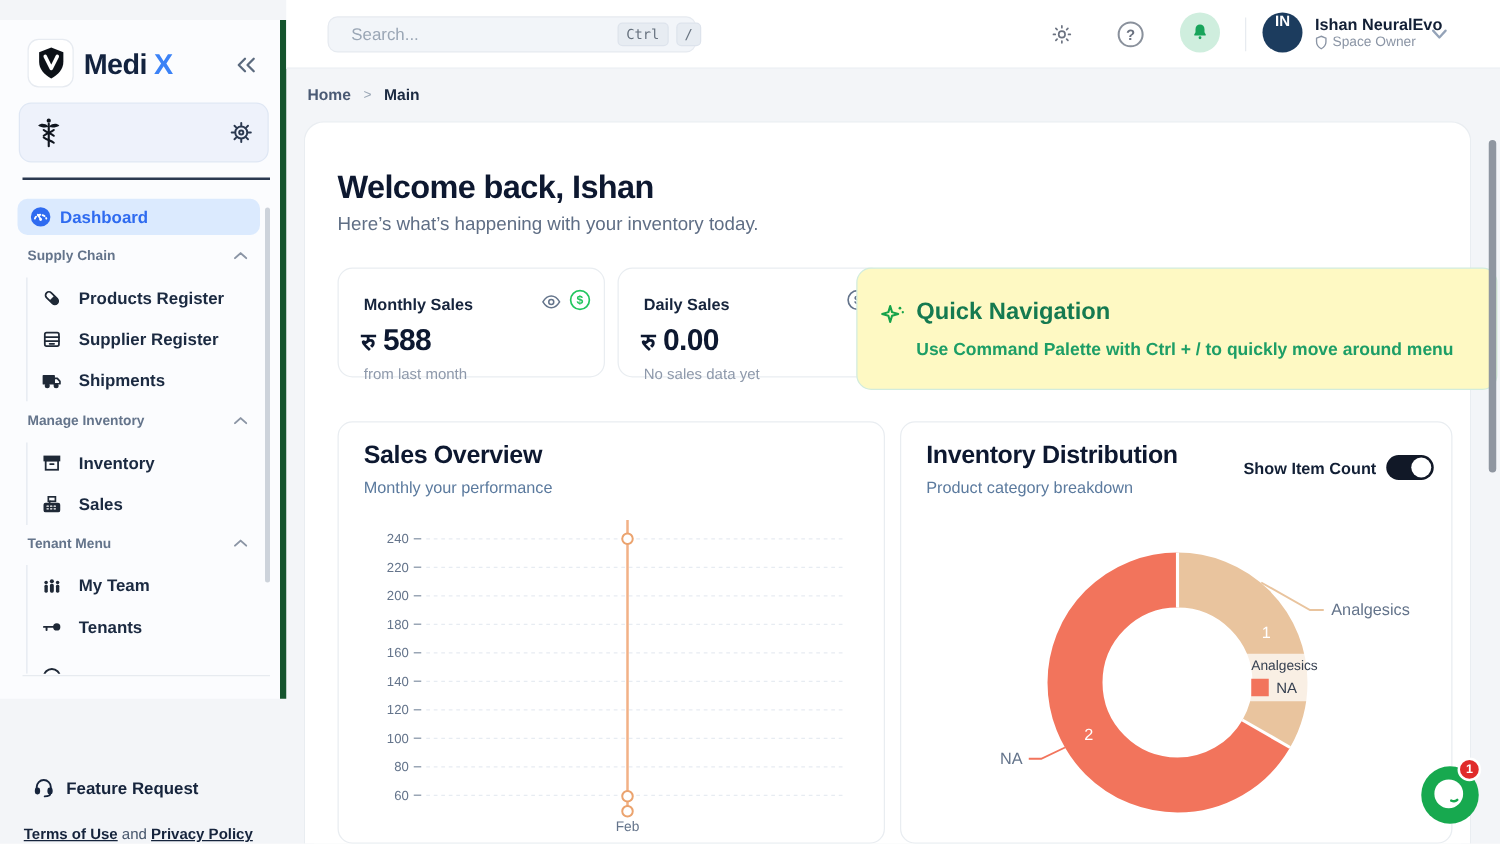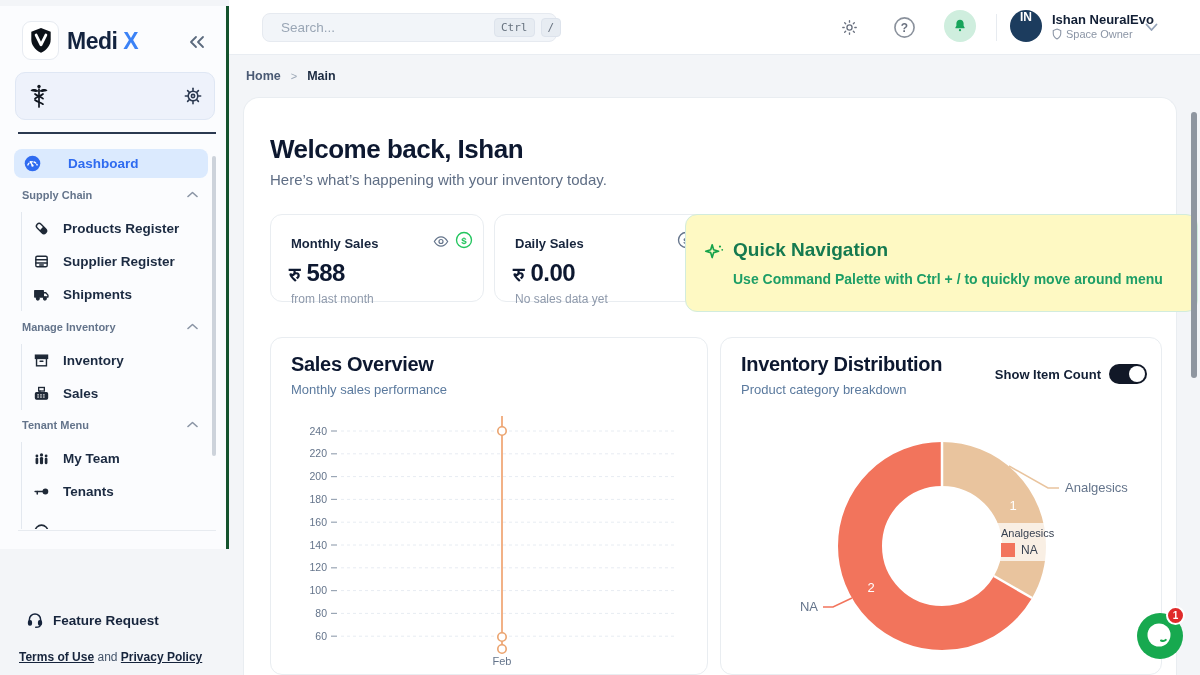--- a/index.html
+++ b/index.html
@@ -1,21 +1,21 @@
 <!DOCTYPE html>
 <html><head>
 <meta charset="utf-8">
 <style>
   * { margin:0; padding:0; box-sizing:border-box; }
   html,body { width:1200px; height:675px; overflow:hidden; }
   body { position:relative; background:#f3f5f8; font-family:"Liberation Sans","DejaVu Sans",sans-serif; color:#16243c; }
   .abs { position:absolute; }
 
   
-  .sidebar { left:0; top:6px; width:229px; height:543px; background:#fbfcfe; border-right:3px solid #14532d; }
+  .sidebar { left:0; top:16px; width:229px; height:543px; background:#fbfcfe; border-right:5px solid #14532d; }
   .logo-box { left:22px; top:15px; width:37px; height:39px; background:#fff; border:1px solid #e7ebf1; border-radius:9px; display:flex; align-items:center; justify-content:center; }
   .brand { left:67px; top:22px; font-size:23px; font-weight:800; letter-spacing:-0.5px; }
   .brand .accent { color:#3b82f6; }
   .brand .primary { color:#13233f; }
   .collapse { left:188px; top:28px; width:18px; height:16px; cursor:pointer; }
   .ws-card { left:15px; top:66px; width:200px; height:48px; background:#eef2fb; border:1px solid #dfe7f4; border-radius:10px; }
   .ws-title { left:57px; top:74px; font-size:13px; font-weight:700; color:#16243c; }
   .ws-meta { left:57px; top:91px; font-size:11.5px; color:#7c8698; }
   .dark-divider { left:18px; top:126px; width:198px; height:2px; background:#2b3950; }
   .lite-divider { left:18px; top:524px; width:198px; height:1px; background:#e7ebf0; }
@@ -143,21 +143,21 @@
 
   <div class="abs nav-area">
 
     <div class="abs nav-active">
       <svg class="abs" style="left:10px;top:6px;" width="17" height="17" viewBox="0 0 24 24">
         <circle cx="12" cy="12" r="11" fill="#2f6bf0"></circle>
         <path d="M5.5 14a7 7 0 0 1 13 0" fill="none" stroke="#fff" stroke-width="2" stroke-linecap="round" stroke-dasharray="2.6 2.6"></path>
         <line x1="12" y1="14.5" x2="8.8" y2="9.5" stroke="#fff" stroke-width="2" stroke-linecap="round"></line>
         <circle cx="12" cy="15" r="1.6" fill="#fff"></circle>
       </svg>
-      <span class="lbl" style="margin-left:54px;">Dashboard</span>
+      <span class="lbl" style="margin-left:34px;">Dashboard</span>
     </div>
 
     <div class="abs sec-label" style="left:22px;top:45px;">Supply Chain</div>
     <svg class="abs sec-chev" style="top:47px;left:187px;" viewBox="0 0 11 7">
       <polyline points="1,5.5 5.5,1.5 10,5.5" fill="none" stroke="#8b95a5" stroke-width="1.6" stroke-linecap="round" stroke-linejoin="round"></polyline>
     </svg>
     <div class="group" style="top:68px;height:99px;">
       <div class="nav-item">
         <svg class="ic" viewBox="0 0 24 24">
           <g transform="rotate(-45 12 12)">
@@ -384,21 +384,21 @@
     <path d="M10 3l1.6 5.4L17 10l-5.4 1.6L10 17l-1.6-5.4L3 10l5.4-1.6z" fill="none" stroke="#16a34a" stroke-width="1.8" stroke-linejoin="round"></path>
     <circle cx="18.5" cy="5" r="1.2" fill="#16a34a"></circle>
     <circle cx="21" cy="8.5" r="1" fill="#16a34a"></circle>
   </svg>
   <div class="quick-t">Quick Navigation</div>
   <div class="quick-b">Use Command Palette with Ctrl + / to quickly move around menu</div>
 </div>
 
 <div class="abs chart-card" style="left:270px;width:438px;height:338px;">
   <div class="cc-title">Sales Overview</div>
-  <div class="cc-sub">Monthly sales performance</div>
+  <div class="cc-sub">Monthly your performance</div>
   <svg class="abs" style="left:10px;top:70px;" width="420" height="262" viewBox="0 0 420 262">
     <g stroke="#e7ecf2" stroke-width="1" stroke-dasharray="3 3">
       <line x1="60" y1="23" x2="394" y2="23"></line>
       <line x1="60" y1="45.8" x2="394" y2="45.8"></line>
       <line x1="60" y1="68.6" x2="394" y2="68.6"></line>
       <line x1="60" y1="91.4" x2="394" y2="91.4"></line>
       <line x1="60" y1="114.2" x2="394" y2="114.2"></line>
       <line x1="60" y1="137" x2="394" y2="137"></line>
       <line x1="60" y1="159.8" x2="394" y2="159.8"></line>
       <line x1="60" y1="182.6" x2="394" y2="182.6"></line>

